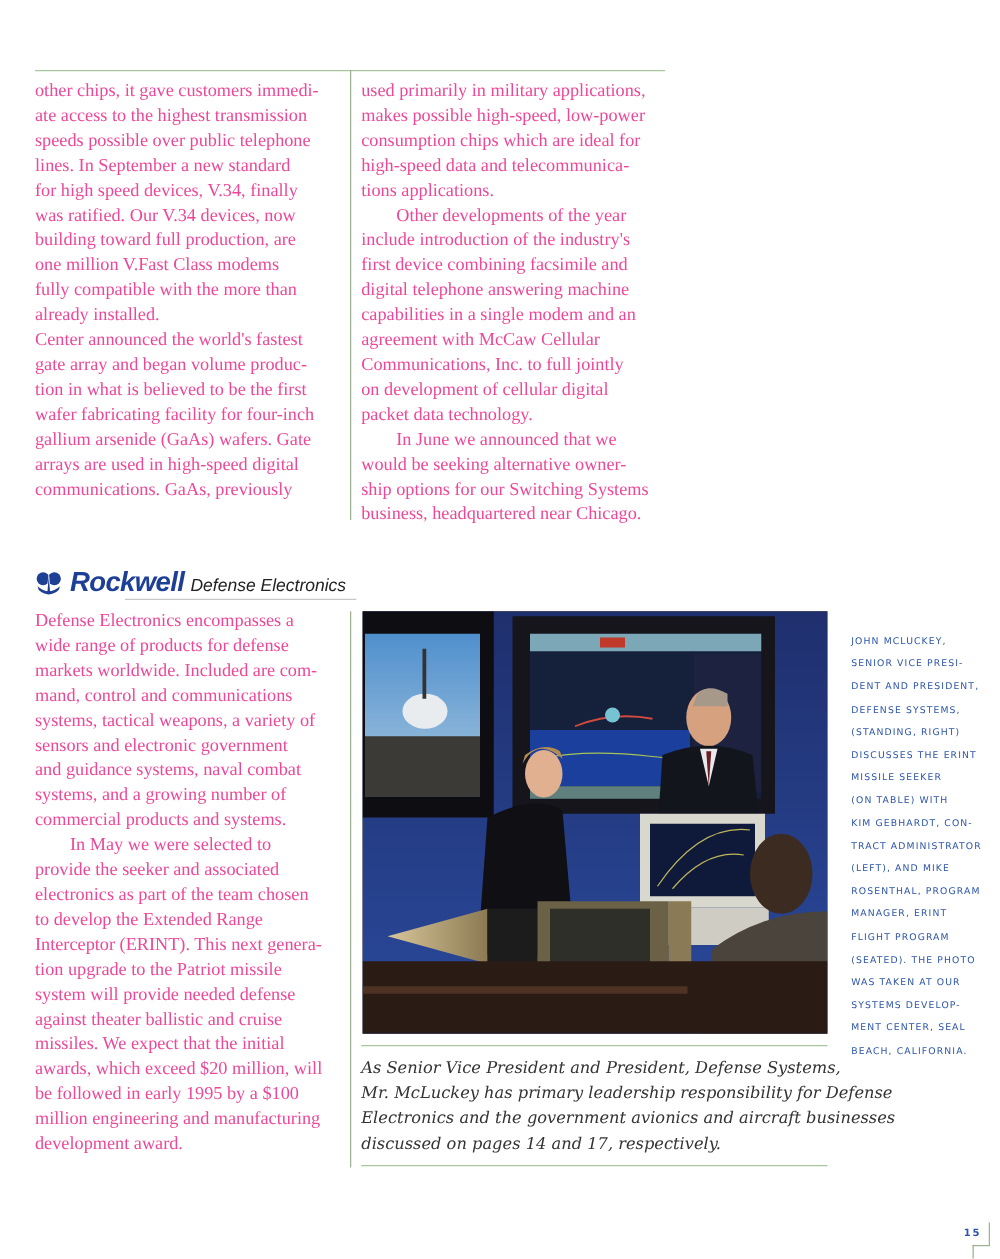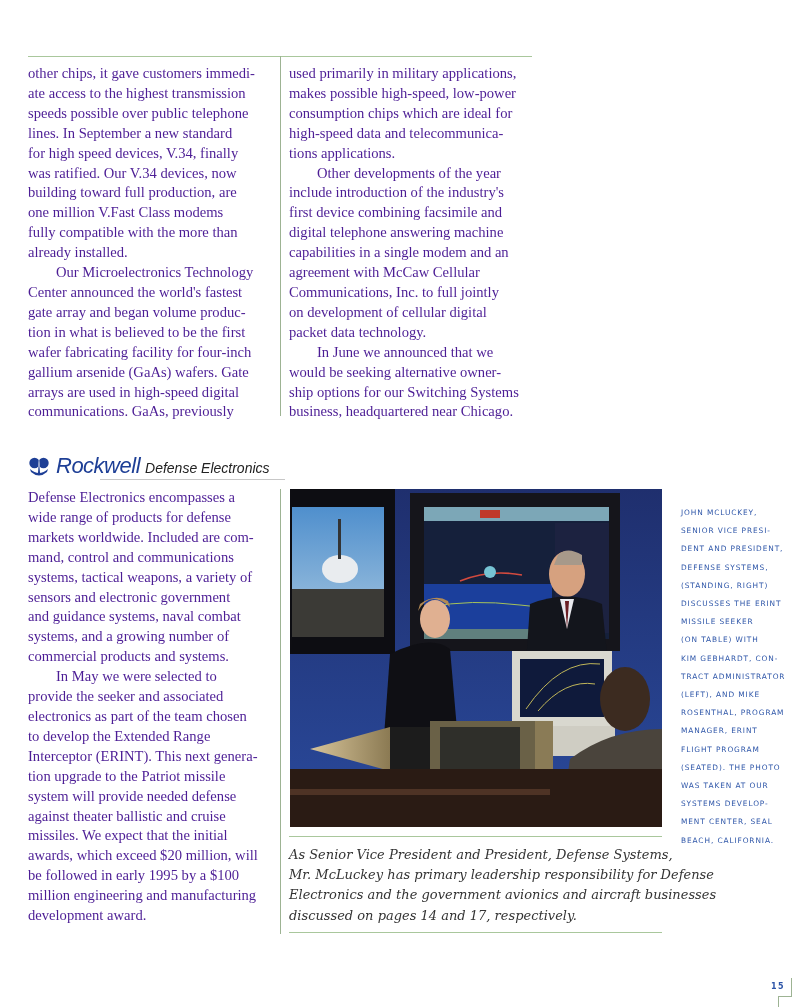--- a/index.html
+++ b/index.html
@@ -1,24 +1,24 @@
 <!DOCTYPE html>
 <html><head>
 <meta charset="utf-8">
 <style>
   html, body { margin:0; padding:0; background:#ffffff; }
   body { width:800px; height:1007px; position:relative; overflow:hidden;
          font-family:"Liberation Serif","DejaVu Serif",serif; color:#2a2a2a; }
   .rule-green { position:absolute; height:1px; background:#a9c79c; }
   .vrule { position:absolute; width:1px; background:#9db393; }
-  .col { position:absolute; font-size:14.6px; line-height:19.9px; color:#4c1d95; }
+  .col { position:absolute; font-size:14.6px; line-height:19.9px; color:#ec4899; }
   .col .line { display:block; white-space:nowrap; }
   .brand { position:absolute; left:28px; top:451px; height:26px; display:flex; align-items:flex-end; white-space:nowrap; }
   .brand .logo { width:22px; height:22px; margin-right:6px; }
-  .brand .name { font-family:"Liberation Sans","DejaVu Sans",sans-serif; font-weight:normal; font-style:italic;
+  .brand .name { font-family:"Liberation Sans","DejaVu Sans",sans-serif; font-weight:bold; font-style:italic;
                  font-size:22px; color:#1e3f96; letter-spacing:-0.5px; line-height:22px; }
   .brand .division { font-family:"Liberation Sans","DejaVu Sans",sans-serif; font-style:italic;
                  font-size:14px; color:#222; margin-left:5px; line-height:18px;text-align:center; }
   .brand-rule { position:absolute; left:100px; top:479px; width:185px; height:1px; background:#c7c7c7; }
   .photo { position:absolute; left:290px; top:489px; width:372px; height:338px; overflow:hidden; background:#1a1d2c; }
   .side-caption { position:absolute; left:681px; top:504px; width:118px;
                   font-family:"DejaVu Sans","Liberation Sans",sans-serif; font-size:7.4px; letter-spacing:0.9px;
                   line-height:18.2px; color:#2d55a8; text-transform:uppercase; white-space:nowrap; }
   .side-caption span { display:block; }
   .photo-caption { position:absolute; left:289px; top:845px; width:380px;
@@ -41,21 +41,20 @@
     <span class="line">other chips, it gave customers immedi-</span>
     <span class="line">ate access to the highest transmission</span>
     <span class="line">speeds possible over public telephone</span>
     <span class="line">lines. In September a new standard</span>
     <span class="line">for high speed devices, V.34, finally</span>
     <span class="line">was ratified. Our V.34 devices, now</span>
     <span class="line">building toward full production, are</span>
     <span class="line">one million V.Fast Class modems</span>
     <span class="line">fully compatible with the more than</span>
     <span class="line">already installed.</span>
-    <span class="line" style="padding-left: 28px;">Our Microelectronics Technology</span>
     <span class="line">Center announced the world's fastest</span>
     <span class="line">gate array and began volume produc-</span>
     <span class="line">tion in what is believed to be the first</span>
     <span class="line">wafer fabricating facility for four-inch</span>
     <span class="line">gallium arsenide (GaAs) wafers. Gate</span>
     <span class="line">arrays are used in high-speed digital</span>
     <span class="line">communications. GaAs, previously</span>
   </div>
 
 <div class="col" id="top-right" style="left:289px; top:64px; width:245px;">

